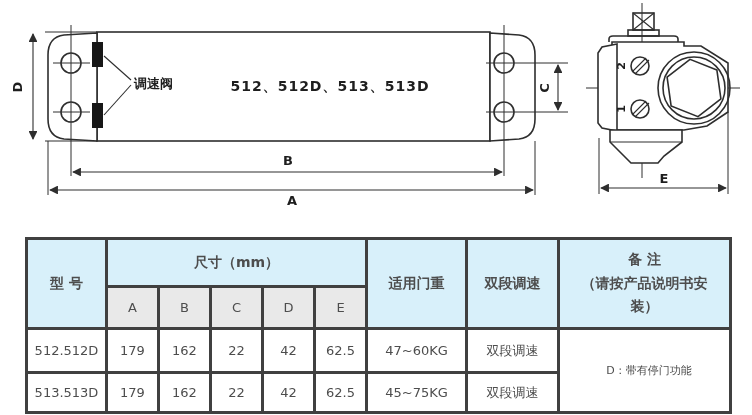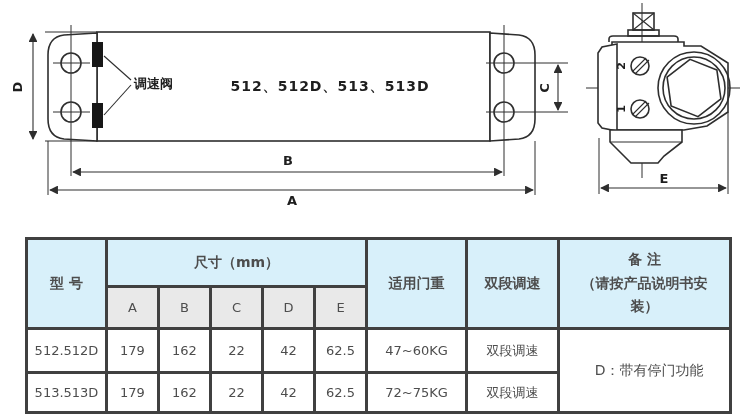--- a/index.html
+++ b/index.html
@@ -12,21 +12,21 @@
   .valve-label { font-size:13px; font-weight:bold; }
   .screw-num { font-size:11px; font-weight:bold; }
 
   .spec-table { position:absolute; left:25px; top:237px; width:704px;
                 border-collapse:collapse; table-layout:fixed; }
   .spec-table td, .spec-table th { border:3px solid #404040; text-align:center;
                 vertical-align:middle; color:#4d4d4d; }
   .hd-blue { background:#d8f0fa; font-weight:bold; font-size:14px; }
   .hd-gray { background:#e9e9e9; font-weight:normal; font-size:13px; color:#6b6b6b; }
   .cell { background:#fff; font-size:13px; font-weight:normal; color:#555; }
-  .remark-cell { text-align:left; padding-left:9px; font-size:14px; color:#4d4d4d; }
+  .remark-cell { text-align:left; padding-left:9px; font-size:11px; color:#4d4d4d; }
   .remark-head { line-height:1.7; padding:2px 10px; }
   .row-h1 { height:48px; } .row-h2 { height:42px; }
   .row-d1 { height:44px; } .row-d2 { height:40px; }
 </style>
 </head>
 <body>
 
 <div class="stage">
 
   <div class="diagram-wrap">
@@ -181,19 +181,19 @@
       <td class="cell">双段调速</td>
       <td class="cell remark-cell" rowspan="2">D：带有停门功能</td>
     </tr>
     <tr class="row-d2">
       <td class="cell">513.513D</td>
       <td class="cell">179</td>
       <td class="cell">162</td>
       <td class="cell">22</td>
       <td class="cell">42</td>
       <td class="cell">62.5</td>
-      <td class="cell">72~75KG</td>
+      <td class="cell">45~75KG</td>
       <td class="cell">双段调速</td>
     </tr>
   </tbody>
     </table>
 
 </div>
 
 </body></html>

